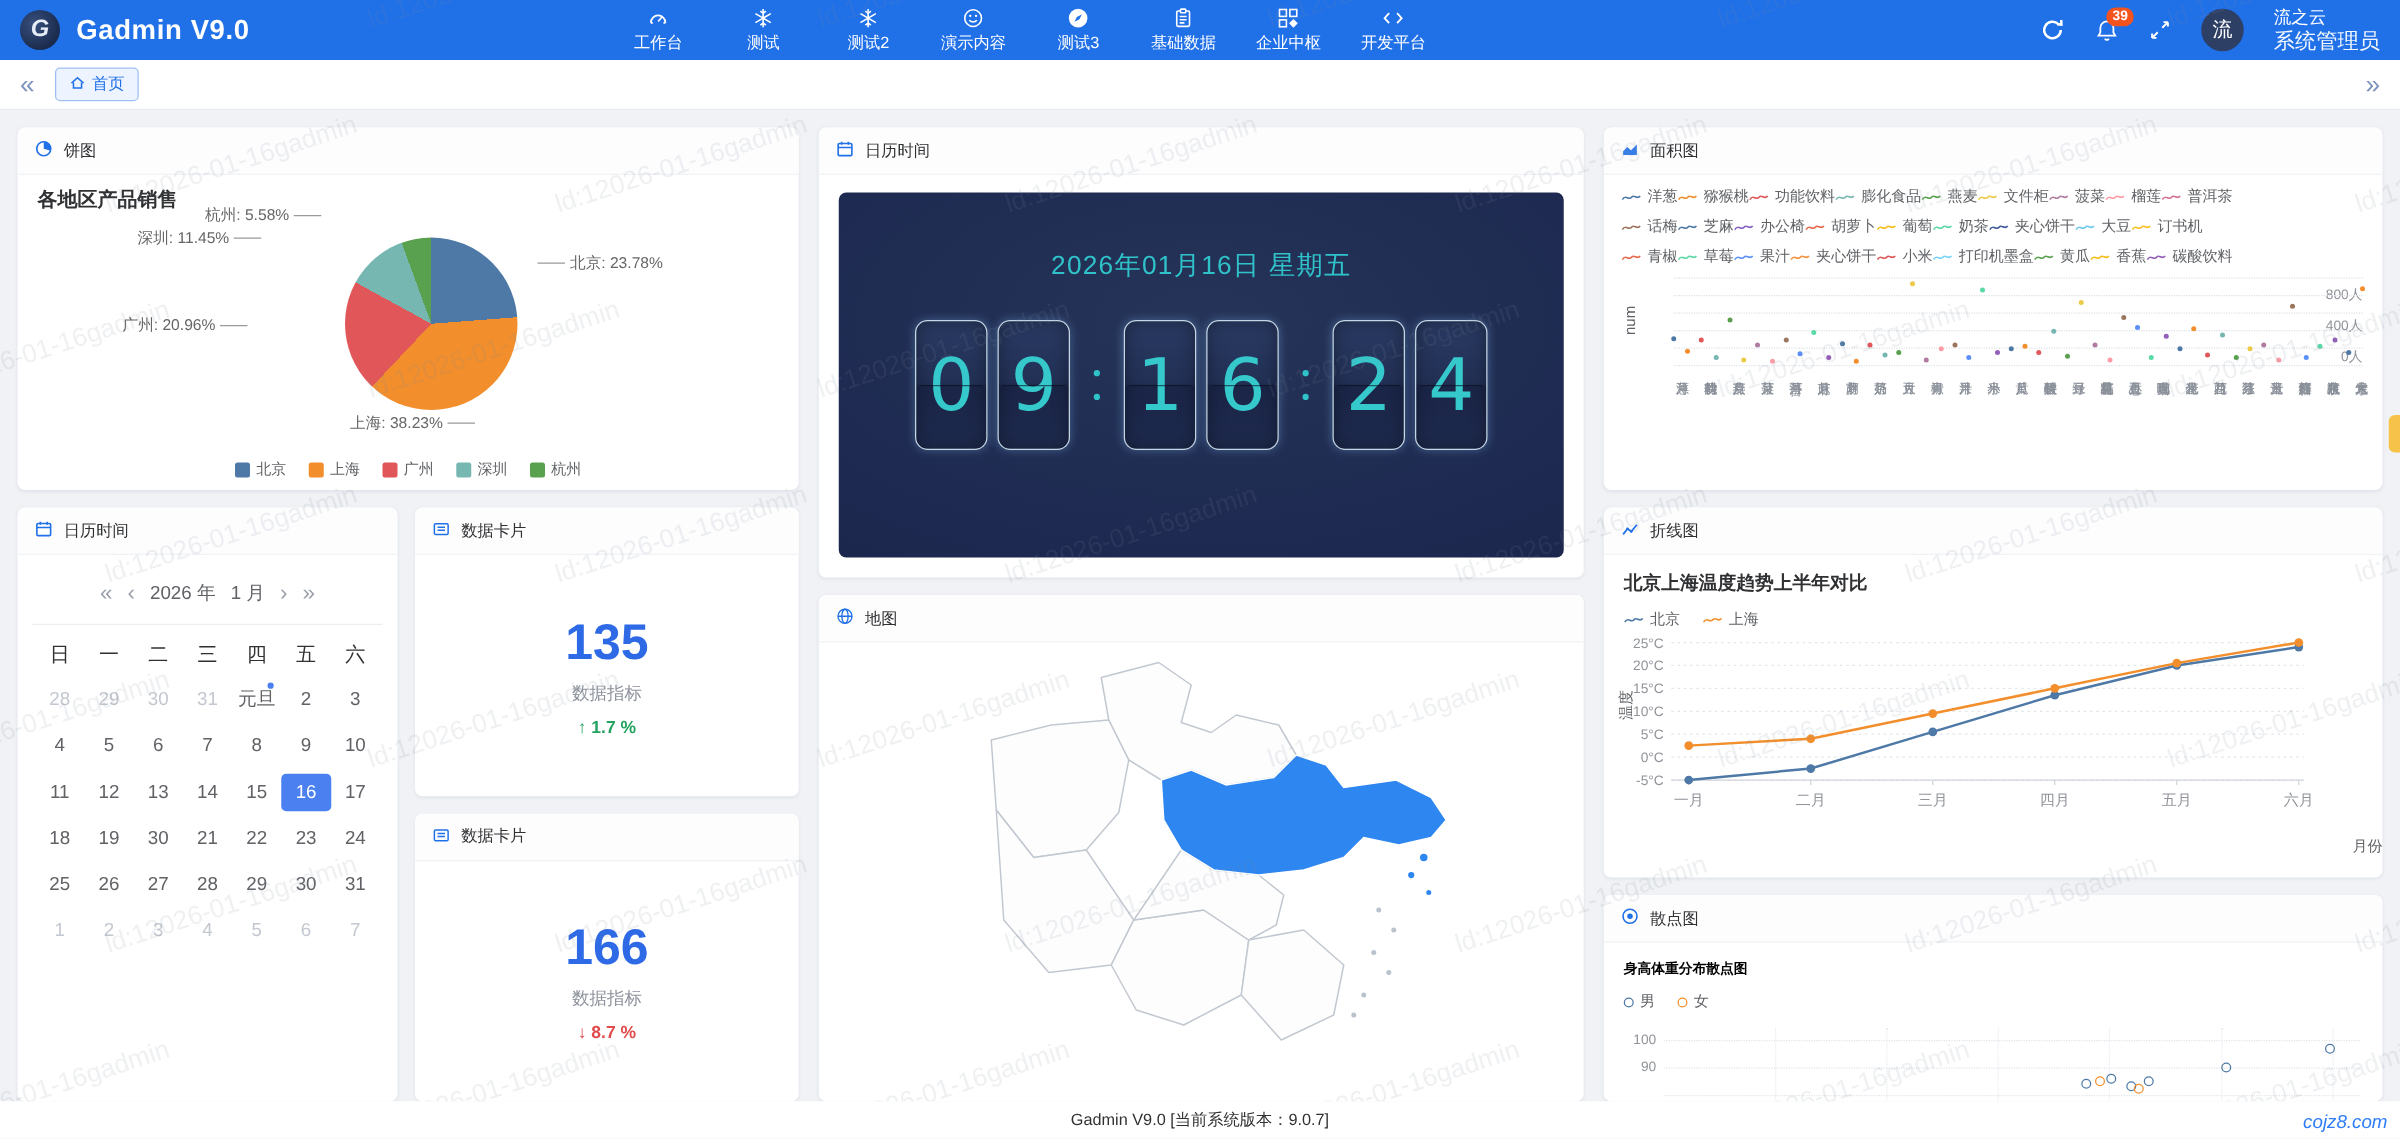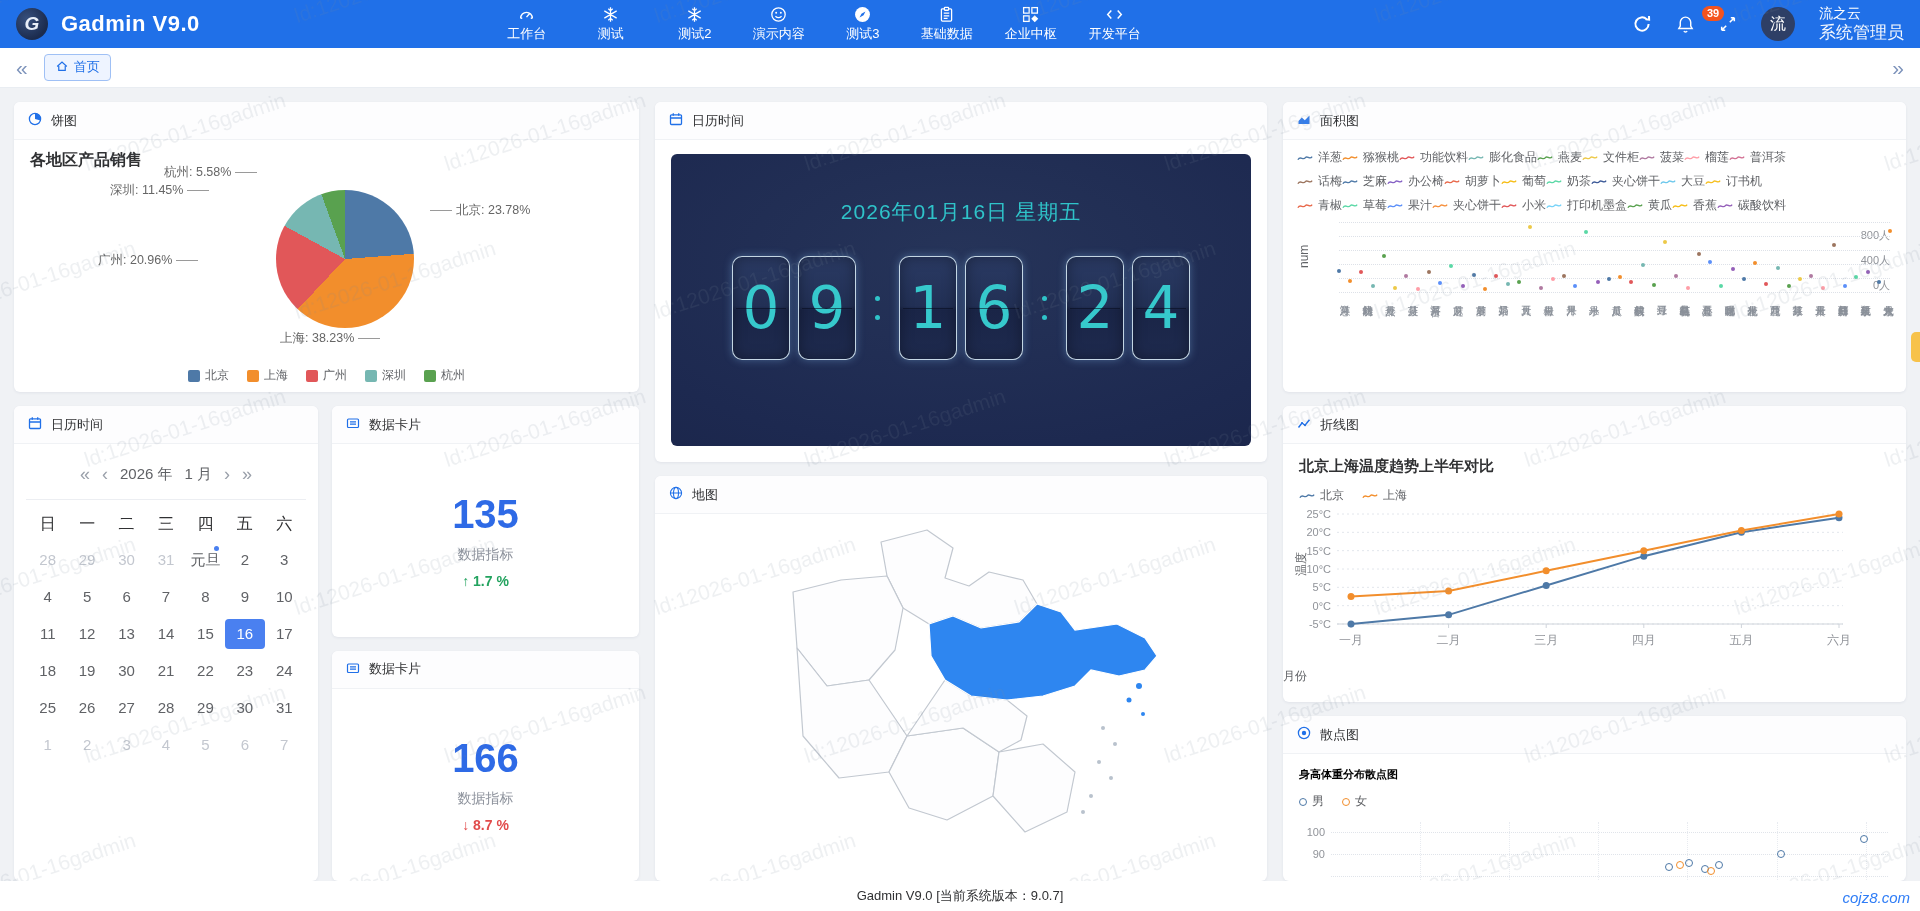--- a/index.html
+++ b/index.html
@@ -13,21 +13,21 @@
   
   .topbar { height:48px; background:#2070e8; display:flex; align-items:center; padding:0 16px; color:#fff; position:relative; z-index:10; }
   .logo { width:32px; height:32px; border-radius:50%; background:radial-gradient(circle at 35% 35%, #37507e 0%, #1b2b4d 70%); display:flex; align-items:center; justify-content:center; font-weight:bold; font-size:19px; font-style:italic; color:#e8eef8; flex:none; }
   .brand-title { font-size:22px; font-weight:bold; margin-left:13px; letter-spacing:.5px; }
   .nav { display:flex; gap:30px; margin-left:300px; height:48px; align-items:center; }
   .nav-item { display:flex; flex-direction:column; align-items:center; justify-content:center; gap:2px; font-size:13px; min-width:54px; cursor:pointer; }
   .nav-item svg { display:block; }
   .top-actions { margin-left:auto; display:flex; align-items:center; gap:24px; }
   .ticon { cursor:pointer; display:flex; align-items:center; }
   .bell-wrap { position:relative; }
-  .badge { position:absolute; top:-9px; left:26px; background:#f5531d; color:#fff; font-size:11px; border-radius:9px; padding:1px 5px; line-height:1.25; font-weight:bold; }
+  .badge { position:absolute; top:-9px; left:9px; background:#f5531d; color:#fff; font-size:11px; border-radius:9px; padding:1px 5px; line-height:1.25; font-weight:bold; }
   .avatar { width:34px; height:34px; border-radius:50%; background:#2e3f66; display:flex; align-items:center; justify-content:center; font-size:16px; cursor:pointer; }
   .user-meta { font-size:14px; line-height:1.3; cursor:pointer; }
   .user-role { font-size:17px; opacity:.95; }
 
   
   .tabbar { height:40px; background:#fff; border-bottom:1px solid #e9edf2; display:flex; align-items:center; padding:0 16px; gap:16px; position:relative; z-index:10; }
   .tab-arrow { color:#7d93bb; font-size:21px; cursor:pointer; line-height:1; user-select:none; }
   .tab-arrow.right { margin-left:auto; }
   .tab { display:flex; align-items:center; gap:5px; border:1px solid #9fc0f5; background:#eef4ff; color:#2070e8; border-radius:4px; padding:3px 10px 4px; font-size:13px; cursor:pointer; }
 
@@ -105,21 +105,21 @@
   .gline { position:absolute; left:0; right:0; border-top:1px dotted #dde1e8; }
   .dotp { position:absolute; width:4px; height:4px; border-radius:50%; transform:translate(-2px,2px); }
   .area-xlabels { display:flex; justify-content:space-between; margin:5px 12px 0 56px; height:112px; overflow:hidden; }
   .vlab { writing-mode:vertical-rl; font-size:10.5px; color:#8a9099; line-height:1.1; }
 
   
   .card-line { height:296px; flex:none; }
   .line-title { padding:13px 16px 0; font-weight:bold; font-size:15px; color:#303133; }
   .line-legend { padding:11px 16px 0; display:flex; gap:18px; font-size:12px; color:#606266; }
   .line-svg-wrap { padding:2px 6px 0 8px; }
-  .xlabel { text-align:left; font-size:12px; color:#606266; margin-top:0; }
+  .xlabel { text-align:right; font-size:12px; color:#606266; margin-top:0; }
 
   
   .card-scatter { flex:1; min-height:120px; }
   .sc-title { padding:13px 16px 0; font-weight:bold; font-size:11px; color:#000000; }
   .sc-legend { padding:11px 16px 0; display:flex; gap:18px; font-size:12px; color:#606266; }
   .cir { width:8px; height:8px; border-radius:50%; border:1.6px solid; display:inline-block; background:transparent; }
   .sc-plot { position:relative; margin:12px 14px 0 0; height:80px; }
   .sc-ylab { position:absolute; right:calc(100% - 42px); font-size:11px; color:#909399; }
   .sc-area { position:absolute; left:48px; right:4px; top:0; bottom:0; }
   .sc-gline { position:absolute; left:0; right:0; border-top:1px dotted #e0e4ea; }

